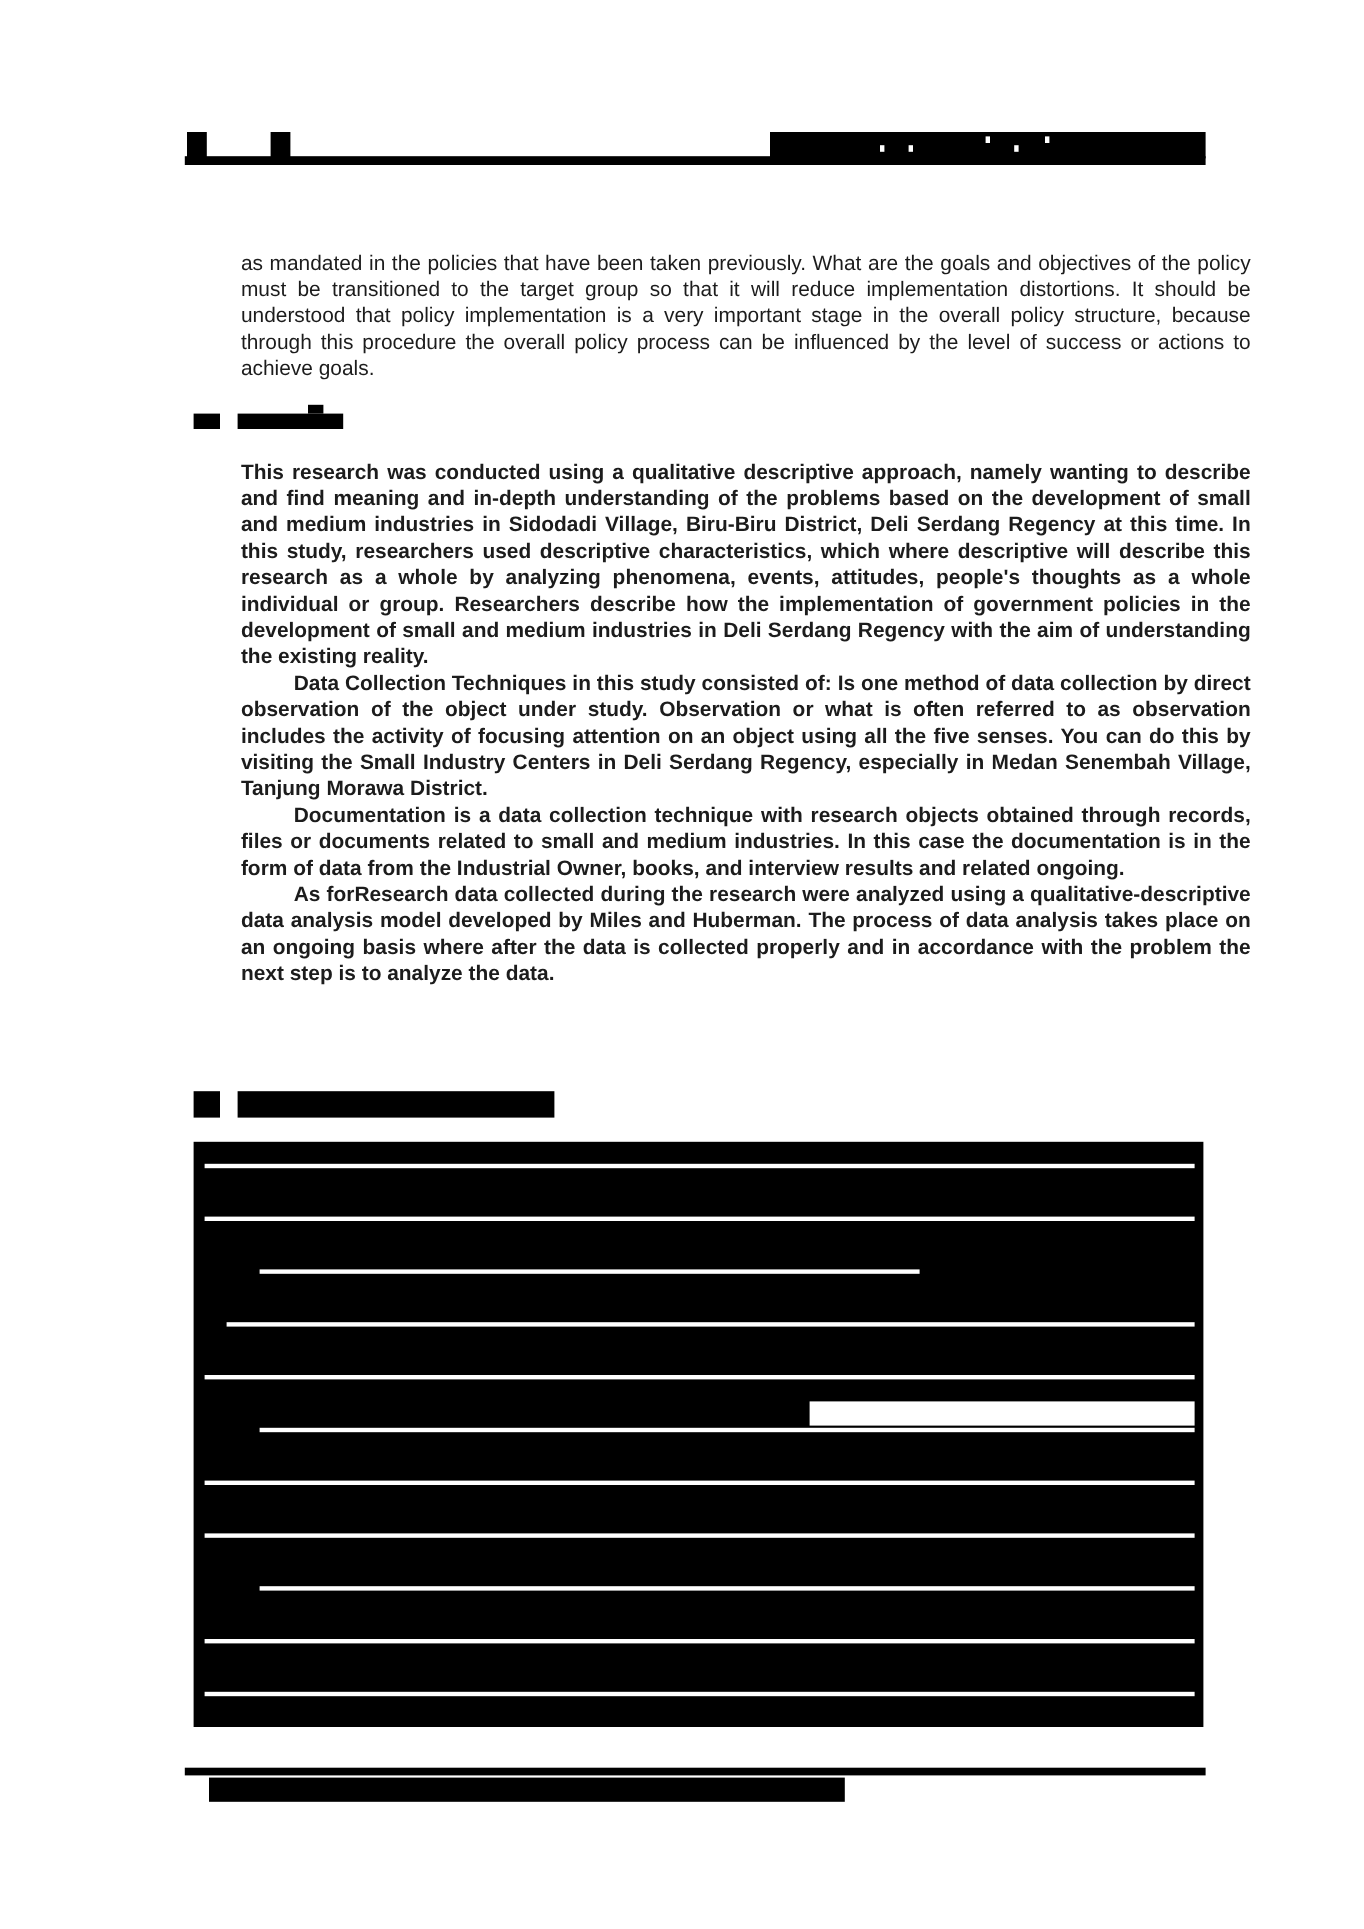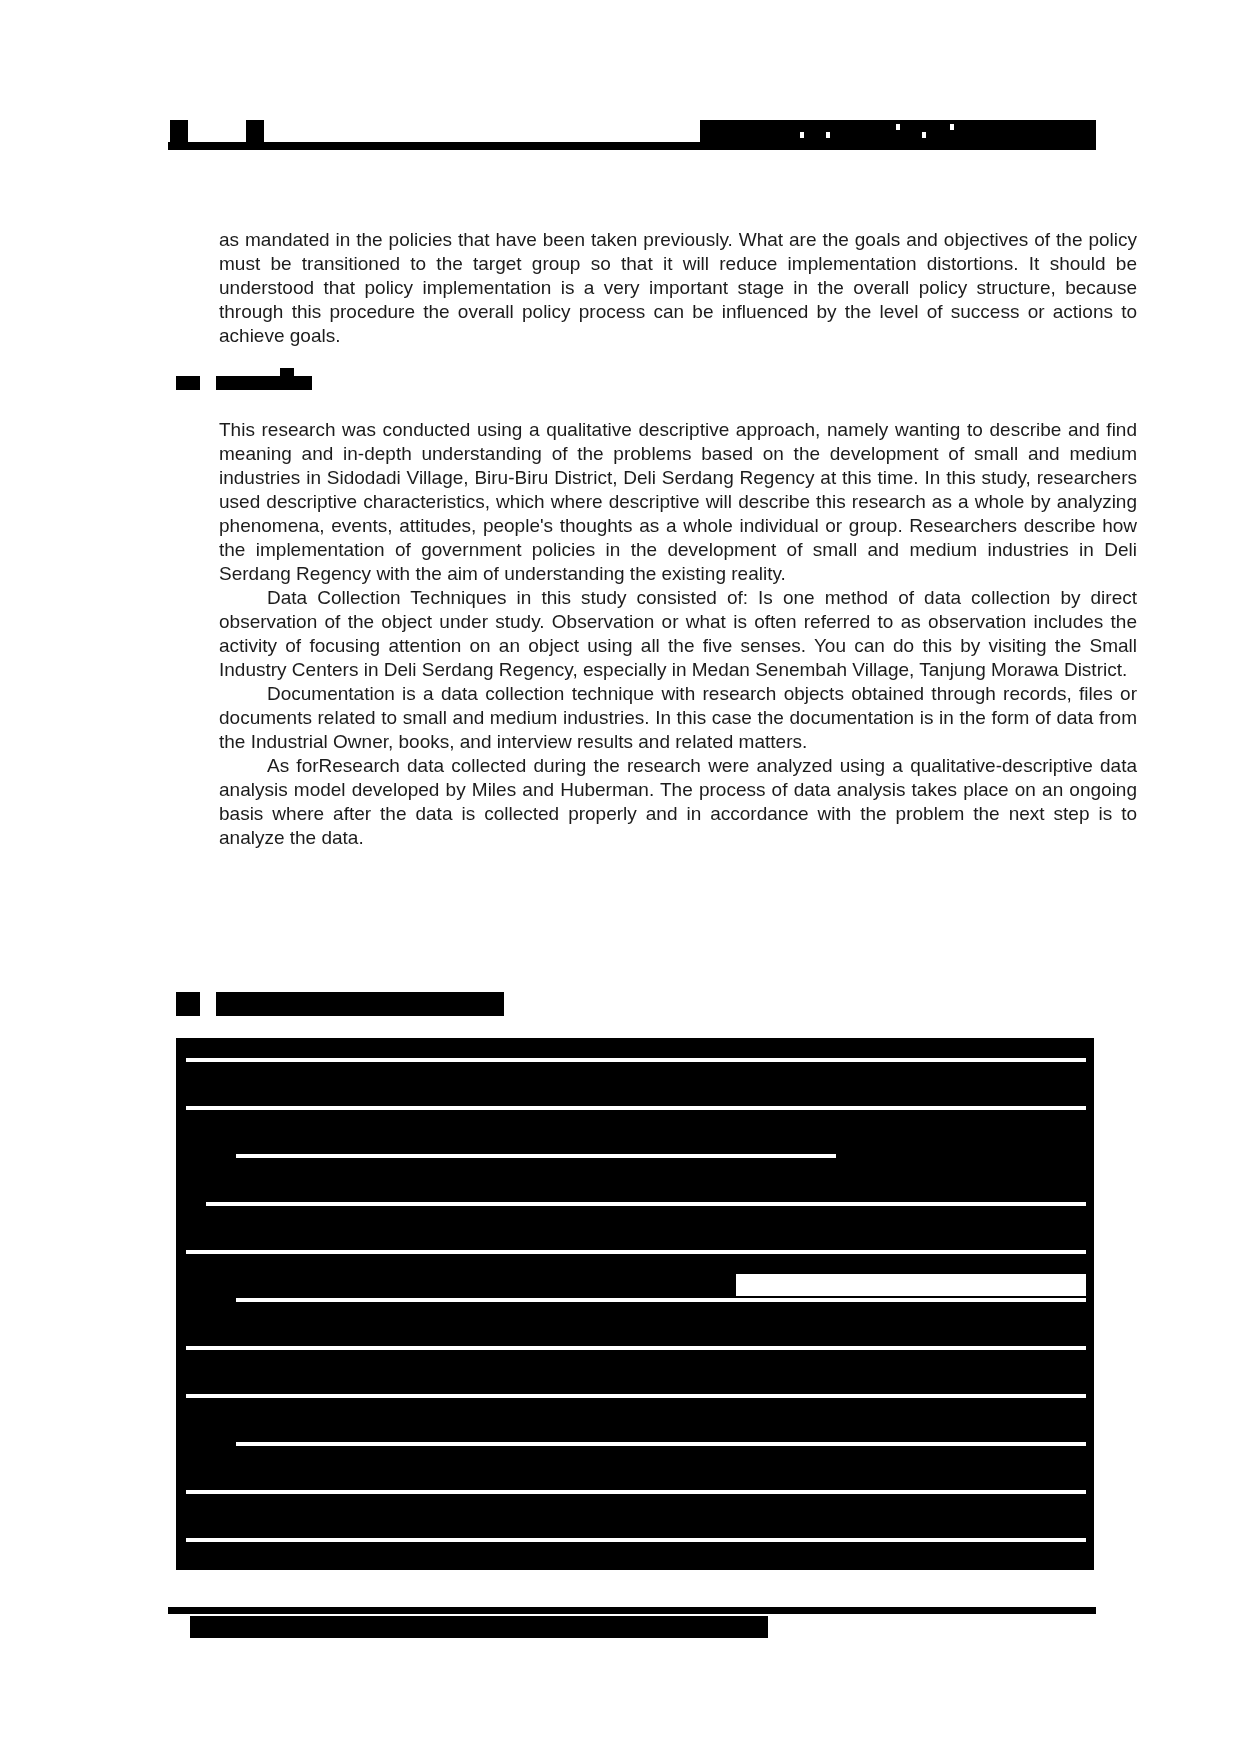--- a/index.html
+++ b/index.html
@@ -37,24 +37,24 @@
 </div>
 
 <div class="text-block" style="top:228px;">
   <p>as mandated in the policies that have been taken previously. What are the goals and objectives of the policy must be transitioned to the target group so that it will reduce implementation distortions. It should be understood that policy implementation is a very important stage in the overall policy structure, because through this procedure the overall policy process can be influenced by the level of success or actions to achieve goals.</p>
 </div>
 
 <div class="sec-num" style="left:176px;top:376px;width:24px;height:14px;"></div>
 <div class="sec-title" style="left:216px;top:376px;width:96px;height:14px;"></div>
 <div class="sec-title" style="left:280px;top:368px;width:14px;height:8px;"></div>
 
-<div class="text-block" style="top:418px;">
+<div class="text-block" style="top:418px;font-weight:bold;">
   <p>This research was conducted using a qualitative descriptive approach, namely wanting to describe and find meaning and in-depth understanding of the problems based on the development of small and medium industries in Sidodadi Village, Biru-Biru District, Deli Serdang Regency at this time. In this study, researchers used descriptive characteristics, which where descriptive will describe this research as a whole by analyzing phenomena, events, attitudes, people's thoughts as a whole individual or group. Researchers describe how the implementation of government policies in the development of small and medium industries in Deli Serdang Regency with the aim of understanding the existing reality.</p>
   <p class="indent">Data Collection Techniques in this study consisted of: Is one method of data collection by direct observation of the object under study. Observation or what is often referred to as observation includes the activity of focusing attention on an object using all the five senses. You can do this by visiting the Small Industry Centers in Deli Serdang Regency, especially in Medan Senembah Village, Tanjung Morawa District.</p>
-  <p class="indent">Documentation is a data collection technique with research objects obtained through records, files or documents related to small and medium industries. In this case the documentation is in the form of data from the Industrial Owner, books, and interview results and related matters.</p>
+  <p class="indent">Documentation is a data collection technique with research objects obtained through records, files or documents related to small and medium industries. In this case the documentation is in the form of data from the Industrial Owner, books, and interview results and related ongoing.</p>
   <p class="indent">As forResearch data collected during the research were analyzed using a qualitative-descriptive data analysis model developed by Miles and Huberman. The process of data analysis takes place on an ongoing basis where after the data is collected properly and in accordance with the problem the next step is to analyze the data.</p>
 </div>
 
 <div class="sec-num" style="left:176px;top:992px;width:24px;height:24px;"></div>
 <div class="sec-title" style="left:216px;top:992px;width:288px;height:24px;"></div>
 
 <div class="redact-area">
   <div class="redact-line" style="top:20px;left:10px;width:900px;"></div>
   <div class="redact-line" style="top:68px;left:10px;width:900px;"></div>
   <div class="redact-line" style="top:116px;left:60px;width:600px;"></div>

